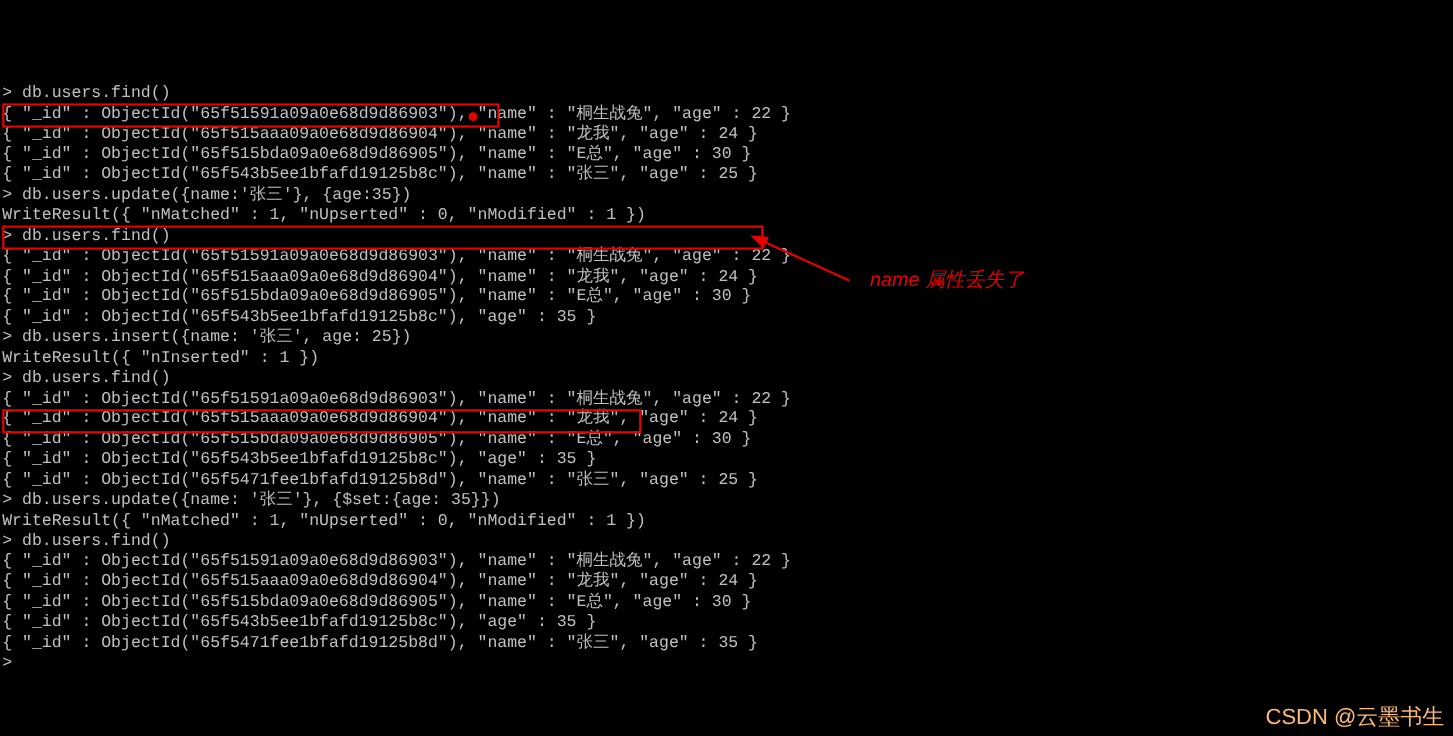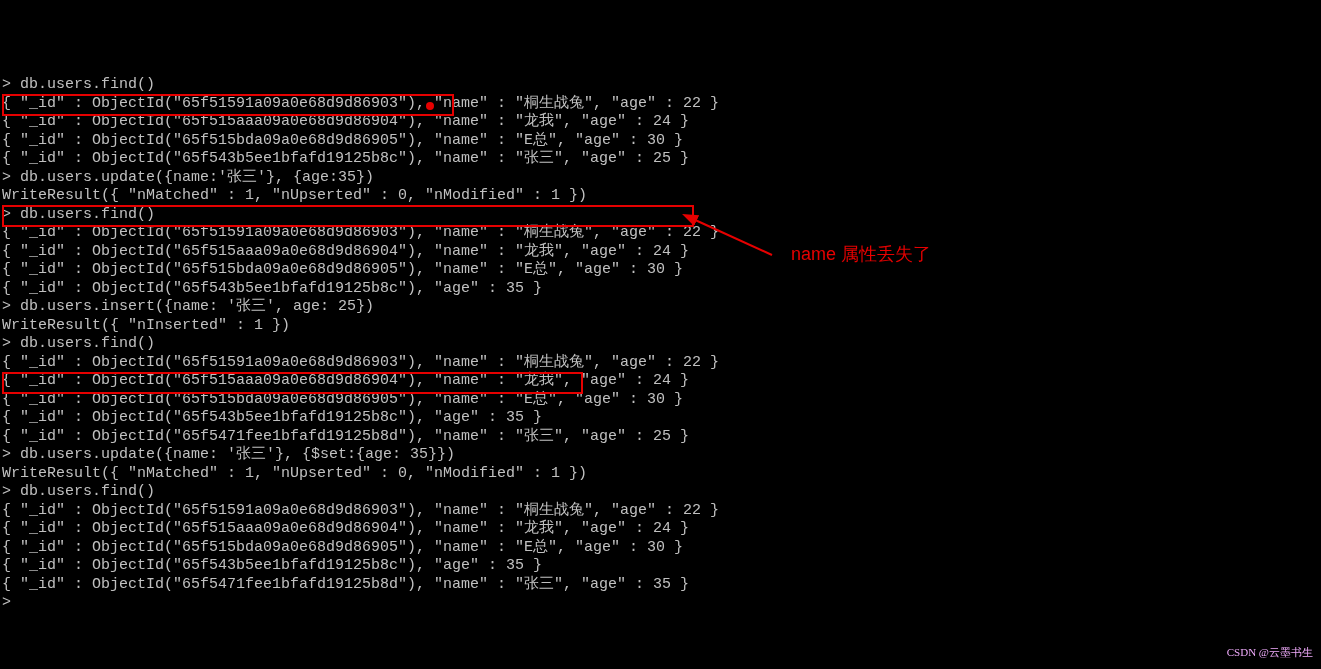--- a/index.html
+++ b/index.html
@@ -30,32 +30,33 @@
       background: #e60000;
       border-radius: 50%;
       z-index: 6;
     }
     .annotation {
       position: absolute;
       color: #e60000;
       font-family: 'Microsoft YaHei', sans-serif;
       font-size: 18px;
       z-index: 10;
+      font-style: italic;
     }
     .arrow {
       position: absolute;
       z-index: 8;
     }
     .watermark {
       position: absolute;
       bottom: 8px;
       right: 8px;
-      color: #f0abfc;
-      font-family: Liberation Serif, serif;
-      font-size: 11px;
+      color: #fdba74;
+      font-family: Liberation Sans, sans-serif;
+      font-size: 20px;
     }
   </style>
 </head>
 <body>
 
 
 
 <div id="terminal"><span class="line">&gt; db.users.find()</span><span class="line">{ "_id" : ObjectId("65f51591a09a0e68d9d86903"), "name" : "桐生战兔", "age" : 22 }</span><span class="line">{ "_id" : ObjectId("65f515aaa09a0e68d9d86904"), "name" : "龙我", "age" : 24 }</span><span class="line">{ "_id" : ObjectId("65f515bda09a0e68d9d86905"), "name" : "E总", "age" : 30 }</span><span class="line">{ "_id" : ObjectId("65f543b5ee1bfafd19125b8c"), "name" : "张三", "age" : 25 }</span><span class="line">&gt; db.users.update({name:'张三'}, {age:35})</span><span class="line">WriteResult({ "nMatched" : 1, "nUpserted" : 0, "nModified" : 1 })</span><span class="line">&gt; db.users.find()</span><span class="line">{ "_id" : ObjectId("65f51591a09a0e68d9d86903"), "name" : "桐生战兔", "age" : 22 }</span><span class="line">{ "_id" : ObjectId("65f515aaa09a0e68d9d86904"), "name" : "龙我", "age" : 24 }</span><span class="line">{ "_id" : ObjectId("65f515bda09a0e68d9d86905"), "name" : "E总", "age" : 30 }</span><span class="line">{ "_id" : ObjectId("65f543b5ee1bfafd19125b8c"), "age" : 35 }</span><span class="line">&gt; db.users.insert({name: '张三', age: 25})</span><span class="line">WriteResult({ "nInserted" : 1 })</span><span class="line">&gt; db.users.find()</span><span class="line">{ "_id" : ObjectId("65f51591a09a0e68d9d86903"), "name" : "桐生战兔", "age" : 22 }</span><span class="line">{ "_id" : ObjectId("65f515aaa09a0e68d9d86904"), "name" : "龙我", "age" : 24 }</span><span class="line">{ "_id" : ObjectId("65f515bda09a0e68d9d86905"), "name" : "E总", "age" : 30 }</span><span class="line">{ "_id" : ObjectId("65f543b5ee1bfafd19125b8c"), "age" : 35 }</span><span class="line">{ "_id" : ObjectId("65f5471fee1bfafd19125b8d"), "name" : "张三", "age" : 25 }</span><span class="line">&gt; db.users.update({name: '张三'}, {$set:{age: 35}})</span><span class="line">WriteResult({ "nMatched" : 1, "nUpserted" : 0, "nModified" : 1 })</span><span class="line">&gt; db.users.find()</span><span class="line">{ "_id" : ObjectId("65f51591a09a0e68d9d86903"), "name" : "桐生战兔", "age" : 22 }</span><span class="line">{ "_id" : ObjectId("65f515aaa09a0e68d9d86904"), "name" : "龙我", "age" : 24 }</span><span class="line">{ "_id" : ObjectId("65f515bda09a0e68d9d86905"), "name" : "E总", "age" : 30 }</span><span class="line">{ "_id" : ObjectId("65f543b5ee1bfafd19125b8c"), "age" : 35 }</span><span class="line">{ "_id" : ObjectId("65f5471fee1bfafd19125b8d"), "name" : "张三", "age" : 35 }</span><span class="line">&gt;</span></div>
 
 <div class="highlight-box" style="left: 2px; top: 94px; width: 452px; height: 22px;"></div>

